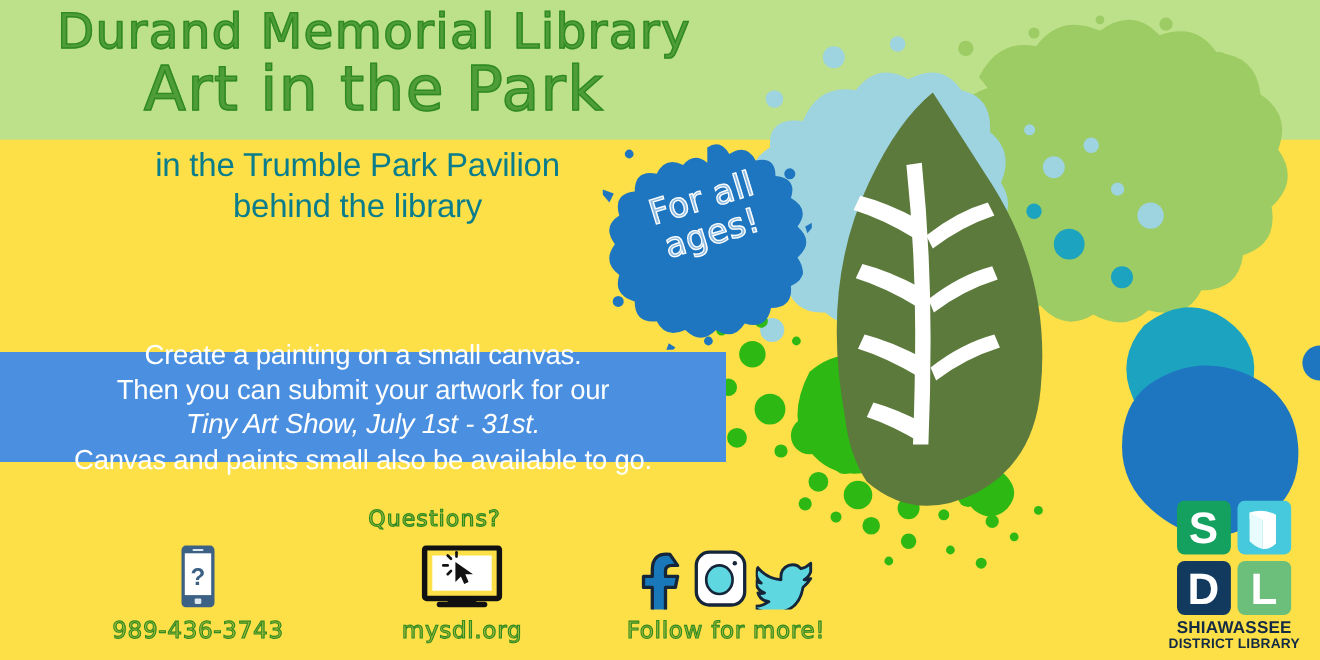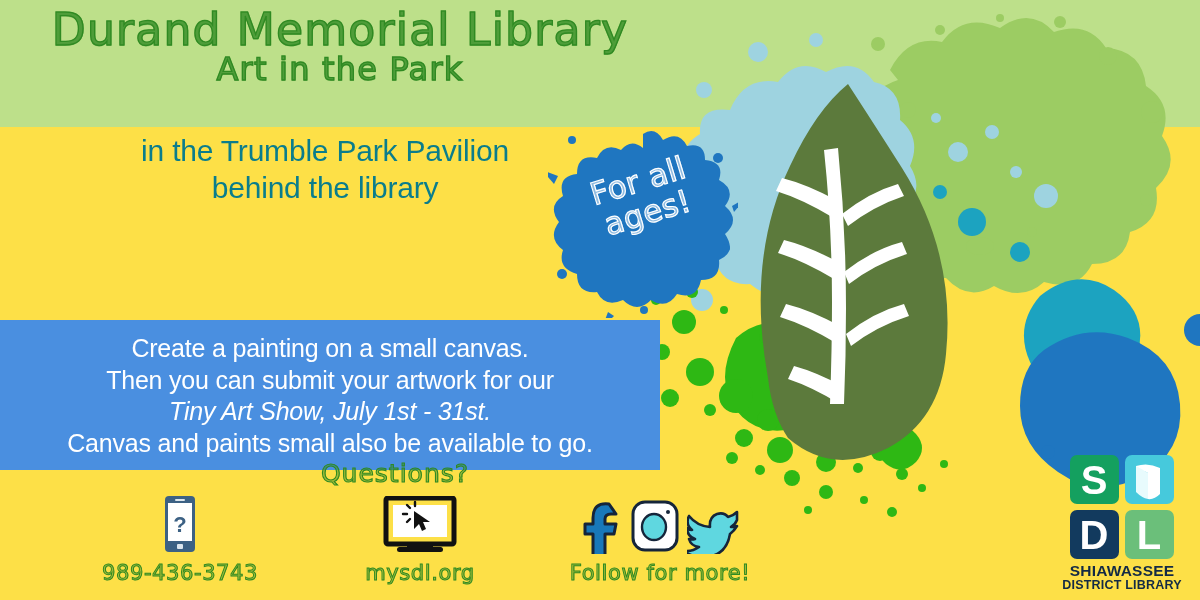--- a/index.html
+++ b/index.html
@@ -44,21 +44,21 @@
     font-size: 44px;
     font-weight: 400;
     letter-spacing: 1.2px;
     color: transparent;
     -webkit-text-stroke: 1.4px #2f8a22;
     text-shadow:
        0.6px 0 0 rgba(47,138,34,0.55),
       -0.6px 0 0 rgba(47,138,34,0.30),
        0 0.6px 0 rgba(47,138,34,0.30);
   }
-  .title-line.line2 { font-size: 32px; }
+  .title-line.line2 { font-size: 56px; }
 
   
   .art-canvas {
     position: absolute;
     right: 0;
     top: 0;
     width: 560px;
     height: 540px;
     z-index: 3;
     pointer-events: none;
@@ -128,21 +128,21 @@
     letter-spacing: -0.3px;
   }
   .when-line.line2 { font-weight: 400; font-size: 37px; }
 
   
   .activity-box {
     position: absolute;
     left: 0;
     top: 320px;
     width: 660px;
-    height: 150px;
+    height: 100px;
     background: #4a8fe0;
     z-index: 4;
     display: flex;
     flex-direction: column;
     align-items: center;
     justify-content: center;
     padding-top: 2px;
     box-sizing: border-box;
   }
   .activity-line {
@@ -158,21 +158,21 @@
 
   
   .questions-label {
     position: absolute;
     left: 180px;
     top: 459px;
     width: 430px;
     text-align: center;
     z-index: 4;
     font-family: "DejaVu Sans", sans-serif;
-    font-size: 25px;
+    font-size: 20px;
     letter-spacing: 1px;
     color: transparent;
     -webkit-text-stroke: 1.1px #2f8a22;
     text-shadow: 0.5px 0 0 rgba(47,138,34,0.45);
   }
   .contact-row {
     position: absolute;
     left: 70px;
     top: 492px;
     width: 700px;

